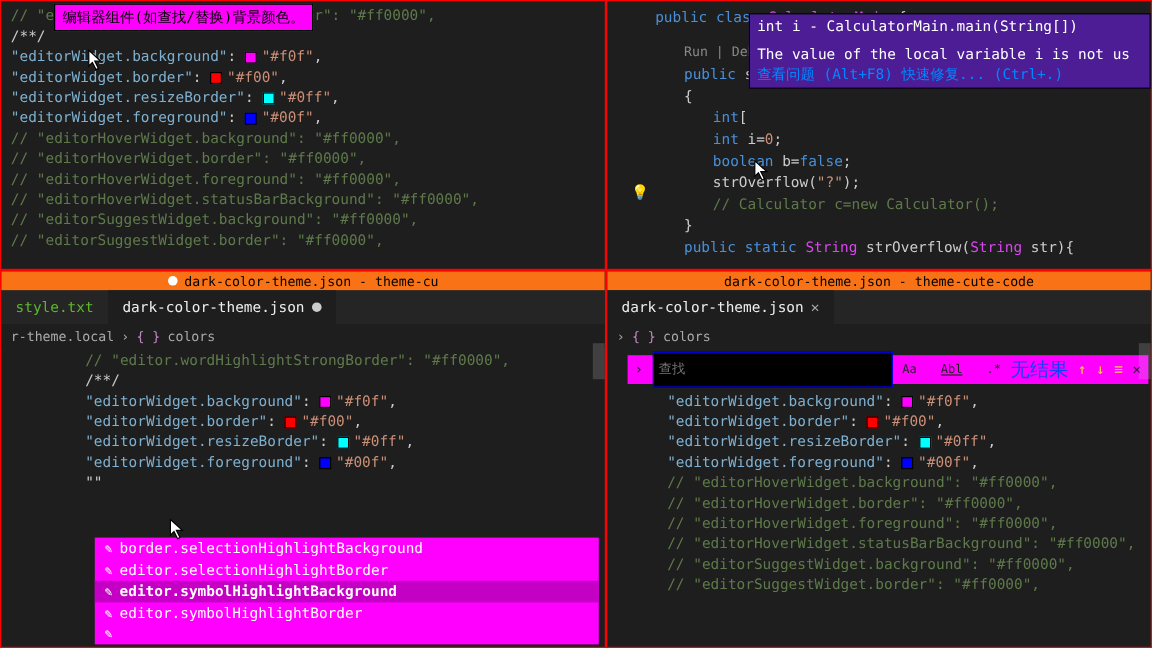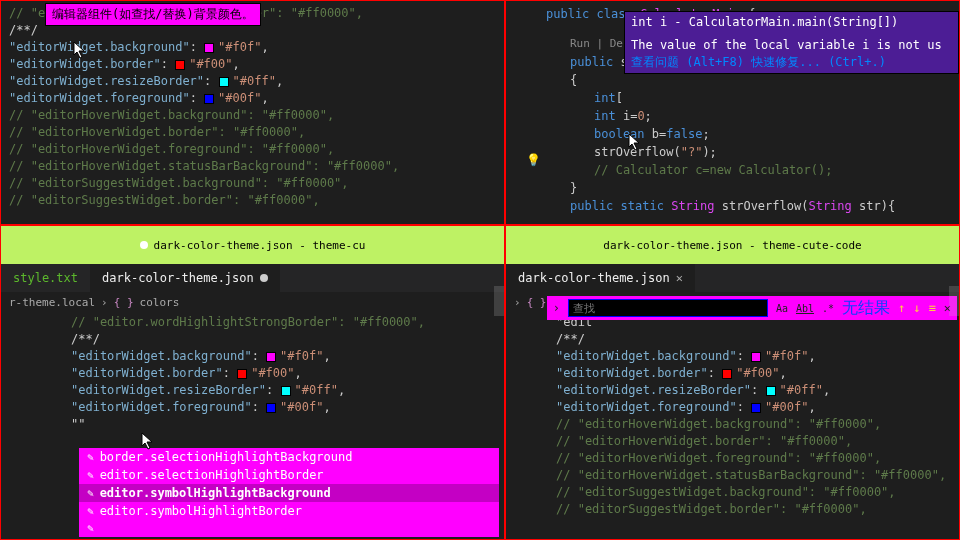--- a/index.html
+++ b/index.html
@@ -14,39 +14,39 @@
   .swatch { display: inline-block; width: 10px; height: 10px; vertical-align: middle; margin-right: 4px; border: 1px solid #000; }
   .tooltip-pink { position: absolute; background: #ff00ff; color: #000; font-size: 12px; padding: 2px 6px; border: 1px solid #000; }
   
   .java-code { padding: 4px 30px 4px 40px; line-height: 18px; }
   .kw { color: #4a90d9; }
   .typ { color: #d946ef; }
   .run-link { color: #888; font-size: 11px; }
   .hover-box { position: absolute; background: #4c1d95; color: #fff; border: 1px solid #000; padding: 2px 6px; font-size: 12px; line-height: 17px; }
   .hover-hint { color: #0088ff; }
   
-  .titlebar { height: 38px; background: #bef264; color: #000; font-size: 11px; display: flex; align-items: center; justify-content: center; }
+  .titlebar { height: 16px; background: #f97316; color: #000; font-size: 11px; display: flex; align-items: center; justify-content: center; }
   .titlebar .dot { width: 8px; height: 8px; border-radius: 50%; background: #fff; margin-right: 6px; }
   .tabs { height: 28px; background: #252526; display: flex; align-items: stretch; }
   .tab { padding: 0 12px; display: flex; align-items: center; gap: 6px; font-size: 12px; color: #aaa; }
   .tab.active { background: #1e1e1e; color: #eee; }
   .tab .mod-dot { width: 8px; height: 8px; border-radius: 50%; background: #ccc; }
   .tab .close-x { color: #aaa; }
   .tab.green { color: #5cb82c; }
   .breadcrumb { height: 20px; background: #1e1e1e; color: #aaa; font-size: 11px; padding: 2px 8px; display: flex; align-items: center; gap: 6px; }
   .bc-icon { color: #c586c0; }
   .editor-area { position: relative; padding: 2px 8px 2px 30px; line-height: 17px; }
   .suggest { position: absolute; background: #ff00ff; font-size: 12px; }
   .suggest .row { display: flex; align-items: center; gap: 6px; padding: 2px 8px; color: #fff; }
   .suggest .row.sel { background: #c400c4; color: #fff; font-weight: bold; }
   .suggest .glyph { color: #fff; font-size: 11px; }
   
   .find { position: absolute; background: #ff00ff; display: flex; align-items: center; height: 24px; padding: 0 6px; gap: 8px; right: 2px; }
-  .find input { background: #000; color: #aaa; border: 1px solid #00f; height: 18px; width: 200px; font-family: Consolas; font-size: 11px; padding: 0 4px; }
-  .find .opts { color: #222; font-size: 10px; display: flex; gap: 8px; }
+  .find input { background: #000; color: #aaa; border: 1px solid #00f; height: 30px; width: 200px; font-family: Consolas; font-size: 11px; padding: 0 4px; }
+  .find .opts { color: #222; font-size: 10px; display: flex; gap: 20px; }
   .find .noresult { color: #1040ff; font-size: 16px; }
   .find .navicon { color: #ffd040; font-size: 12px; }
   .find .close { color: #222; }
   .scrollbar-v { position: absolute; right: 0; top: 0; width: 10px; height: 100%; background: transparent; }
   .scrollbar-v .thumb { position: absolute; right: 0; width: 10px; background: rgba(200,200,200,.2); }
 </style>
 </head>
 <body>
 
 <div class="grid">

